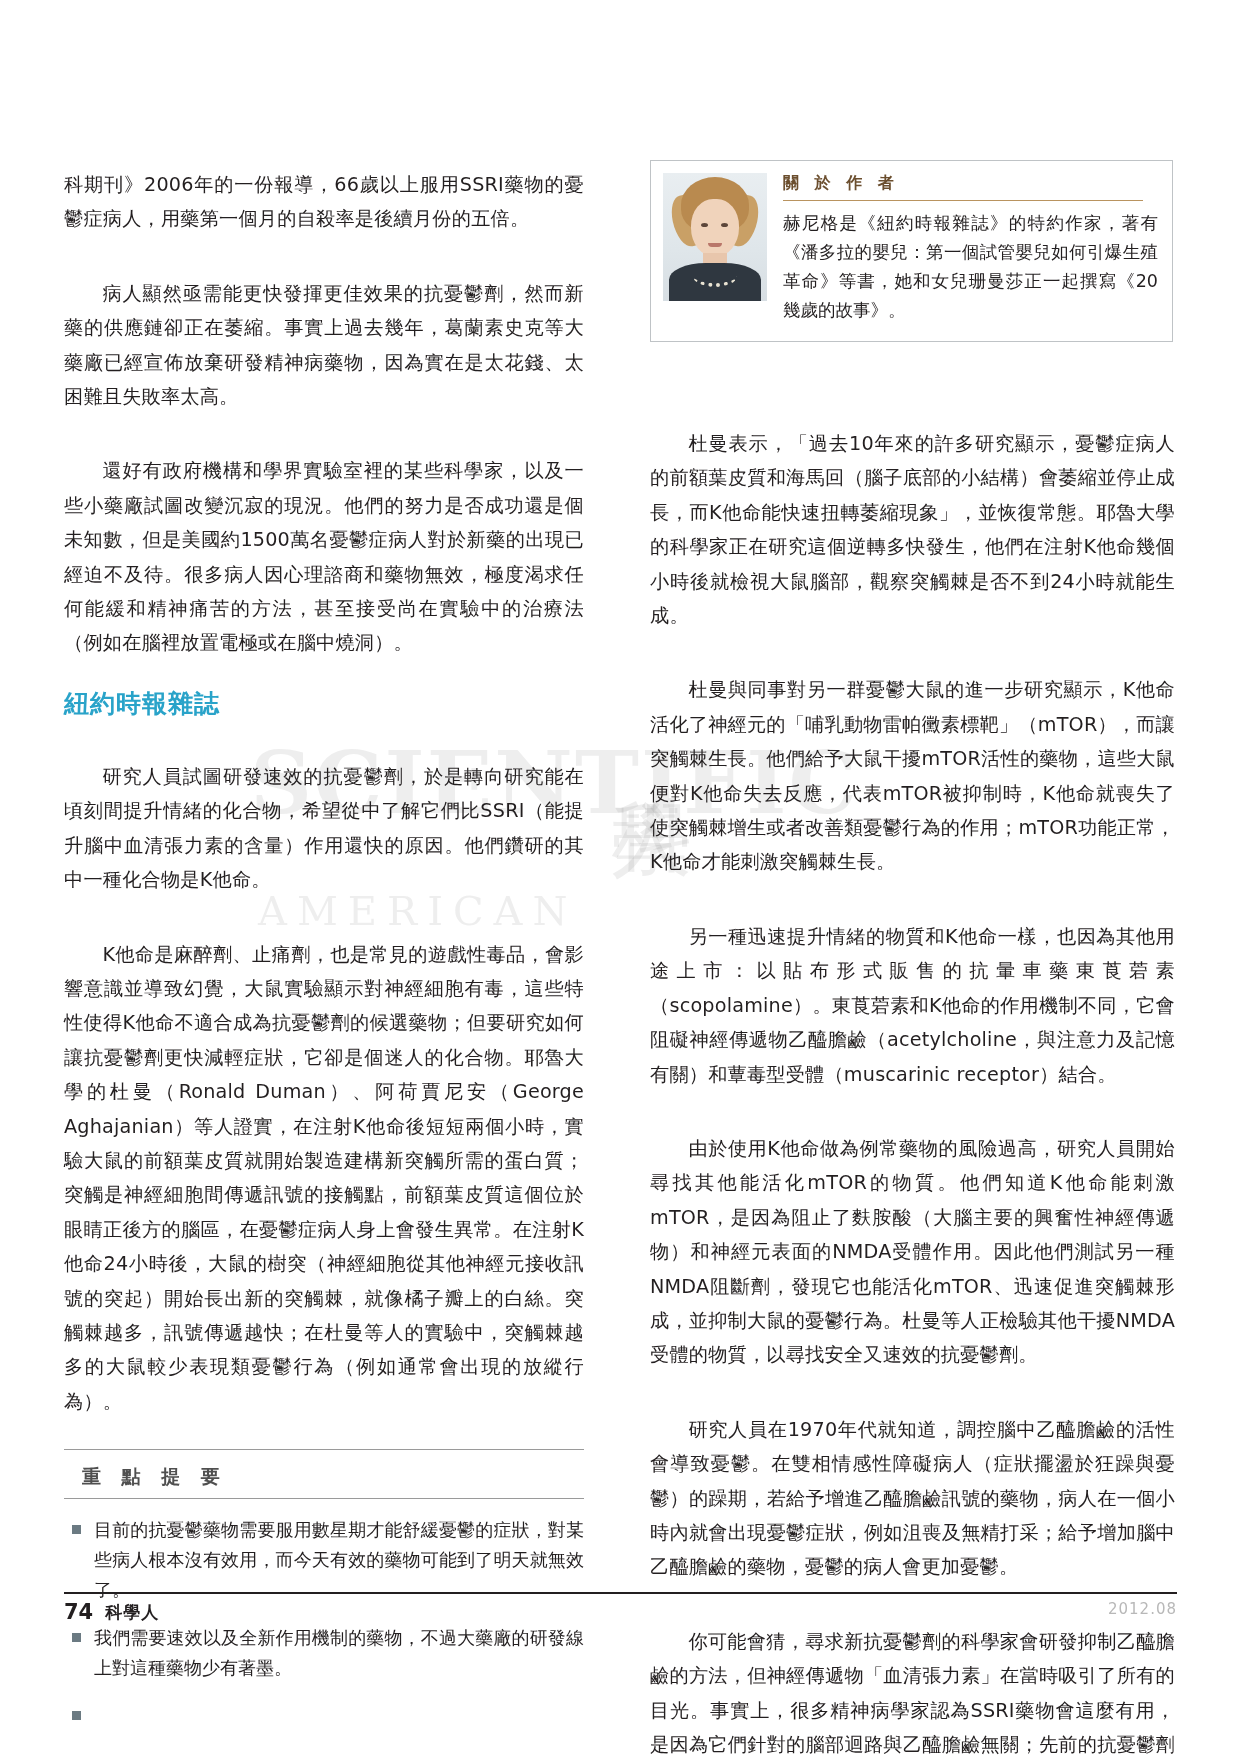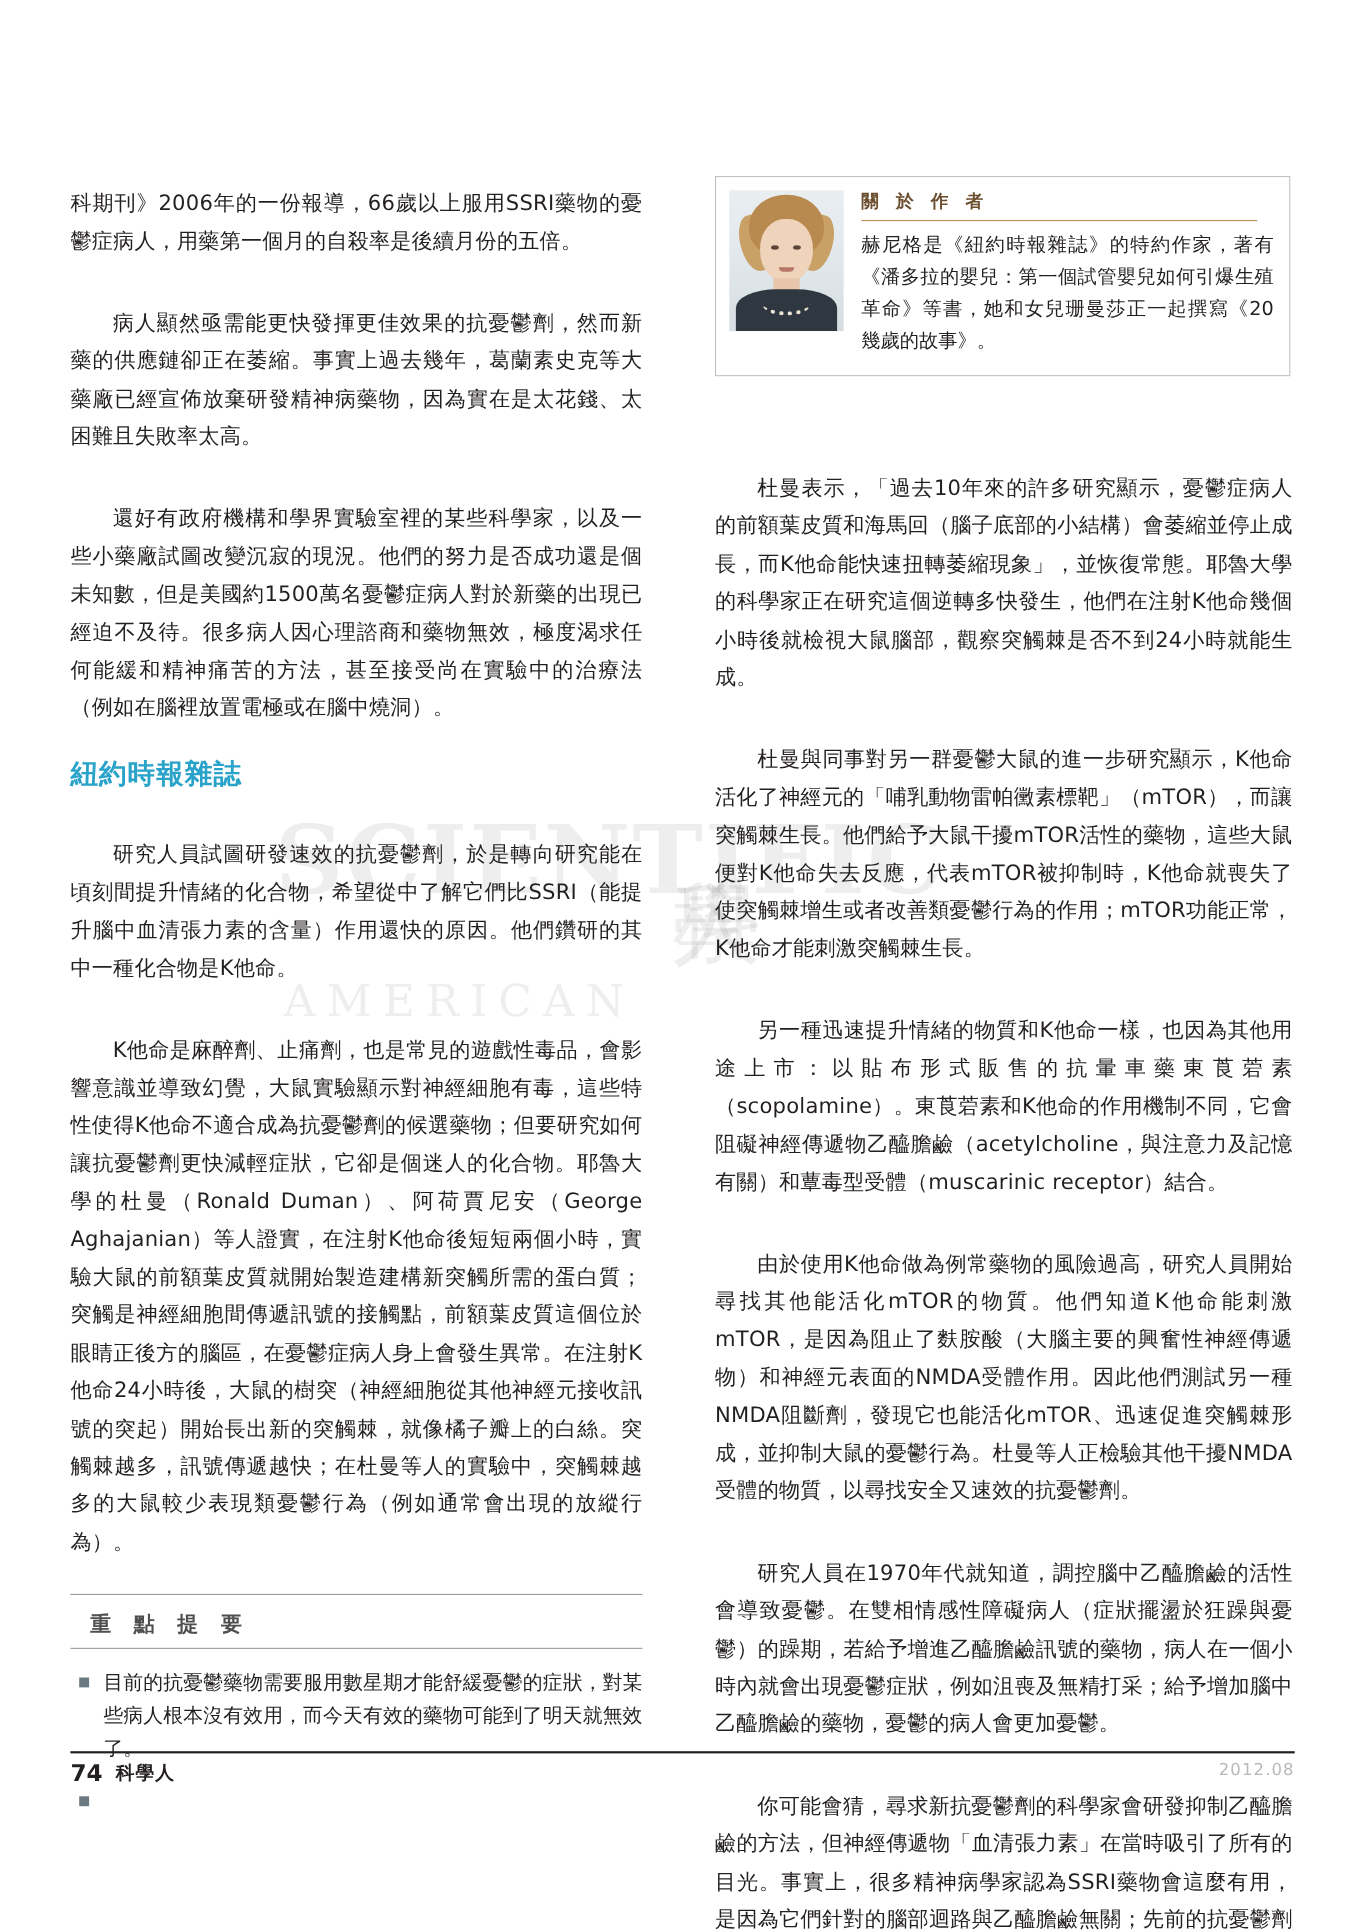--- a/index.html
+++ b/index.html
@@ -240,21 +240,21 @@
     font-weight: bold;
     color: #231f20;
     margin-right: 12px;
   }
   #footer .mag-name {
     font-size: 17px;
     font-weight: bold;
     color: #231f20;
     letter-spacing: 1px;
   }
-  #footer .left-group { display: flex; align-items: flex-start; }
+  #footer .left-group { display: flex; align-items: center; }
   #footer .issue-date {
     font-size: 15px;
     color: #b8b8b8;
     letter-spacing: 1px;
   }
 </style>
 </head>
 <body>
 
 <div id="watermark">
@@ -275,20 +275,24 @@
     <p class="body indent">研究人員試圖研發速效的抗憂鬱劑，於是轉向研究能在頃刻間提升情緒的化合物，希望從中了解它們比SSRI（能提升腦中血清張力素的含量）作用還快的原因。他們鑽研的其中一種化合物是K他命。</p>
     <p class="body indent">K他命是麻醉劑、止痛劑，也是常見的遊戲性毒品，會影響意識並導致幻覺，大鼠實驗顯示對神經細胞有毒，這些特性使得K他命不適合成為抗憂鬱劑的候選藥物；但要研究如何讓抗憂鬱劑更快減輕症狀，它卻是個迷人的化合物。耶魯大學的杜曼（Ronald Duman）、阿荷賈尼安（George Aghajanian）等人證實，在注射K他命後短短兩個小時，實驗大鼠的前額葉皮質就開始製造建構新突觸所需的蛋白質；突觸是神經細胞間傳遞訊號的接觸點，前額葉皮質這個位於眼睛正後方的腦區，在憂鬱症病人身上會發生異常。在注射K他命24小時後，大鼠的樹突（神經細胞從其他神經元接收訊號的突起）開始長出新的突觸棘，就像橘子瓣上的白絲。突觸棘越多，訊號傳遞越快；在杜曼等人的實驗中，突觸棘越多的大鼠較少表現類憂鬱行為（例如通常會出現的放縱行為）。</p>
 
     <div id="keypoints">
       <div class="kp-rule-top"></div>
       <div class="kp-title">重 點 提 要</div>
       <ul>
         <li>
           <span class="bullet"></span>
           <span>目前的抗憂鬱藥物需要服用數星期才能舒緩憂鬱的症狀，對某些病人根本沒有效用，而今天有效的藥物可能到了明天就無效了。</span>
+        </li>
+        <li>
+          <span class="bullet"></span>
+          <span>我們需要速效以及全新作用機制的藥物，不過大藥廠的研發線上對這種藥物少有著墨。</span>
         </li>
         <li>
           <span class="bullet"></span>
         </li>
       </ul>
     </div>
   </div>
 
   <div id="author-box">
     <div class="inner">

